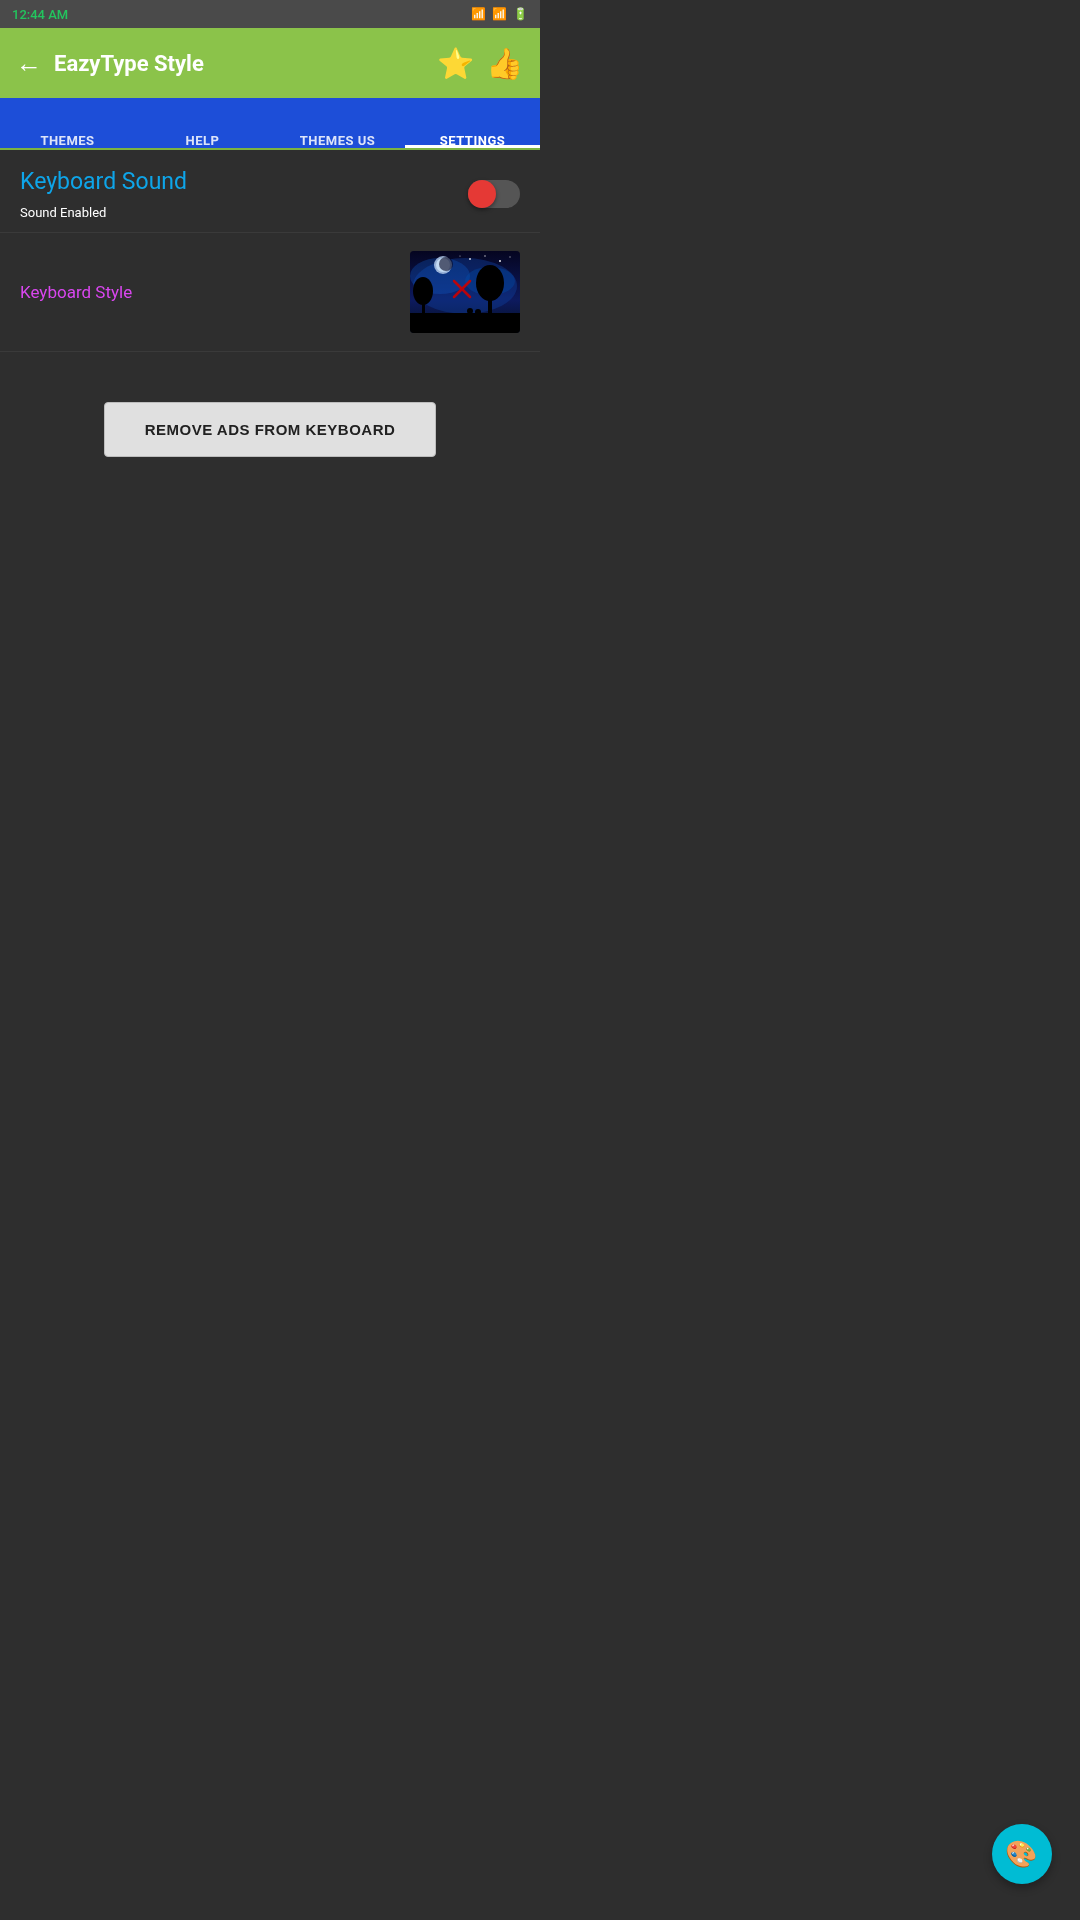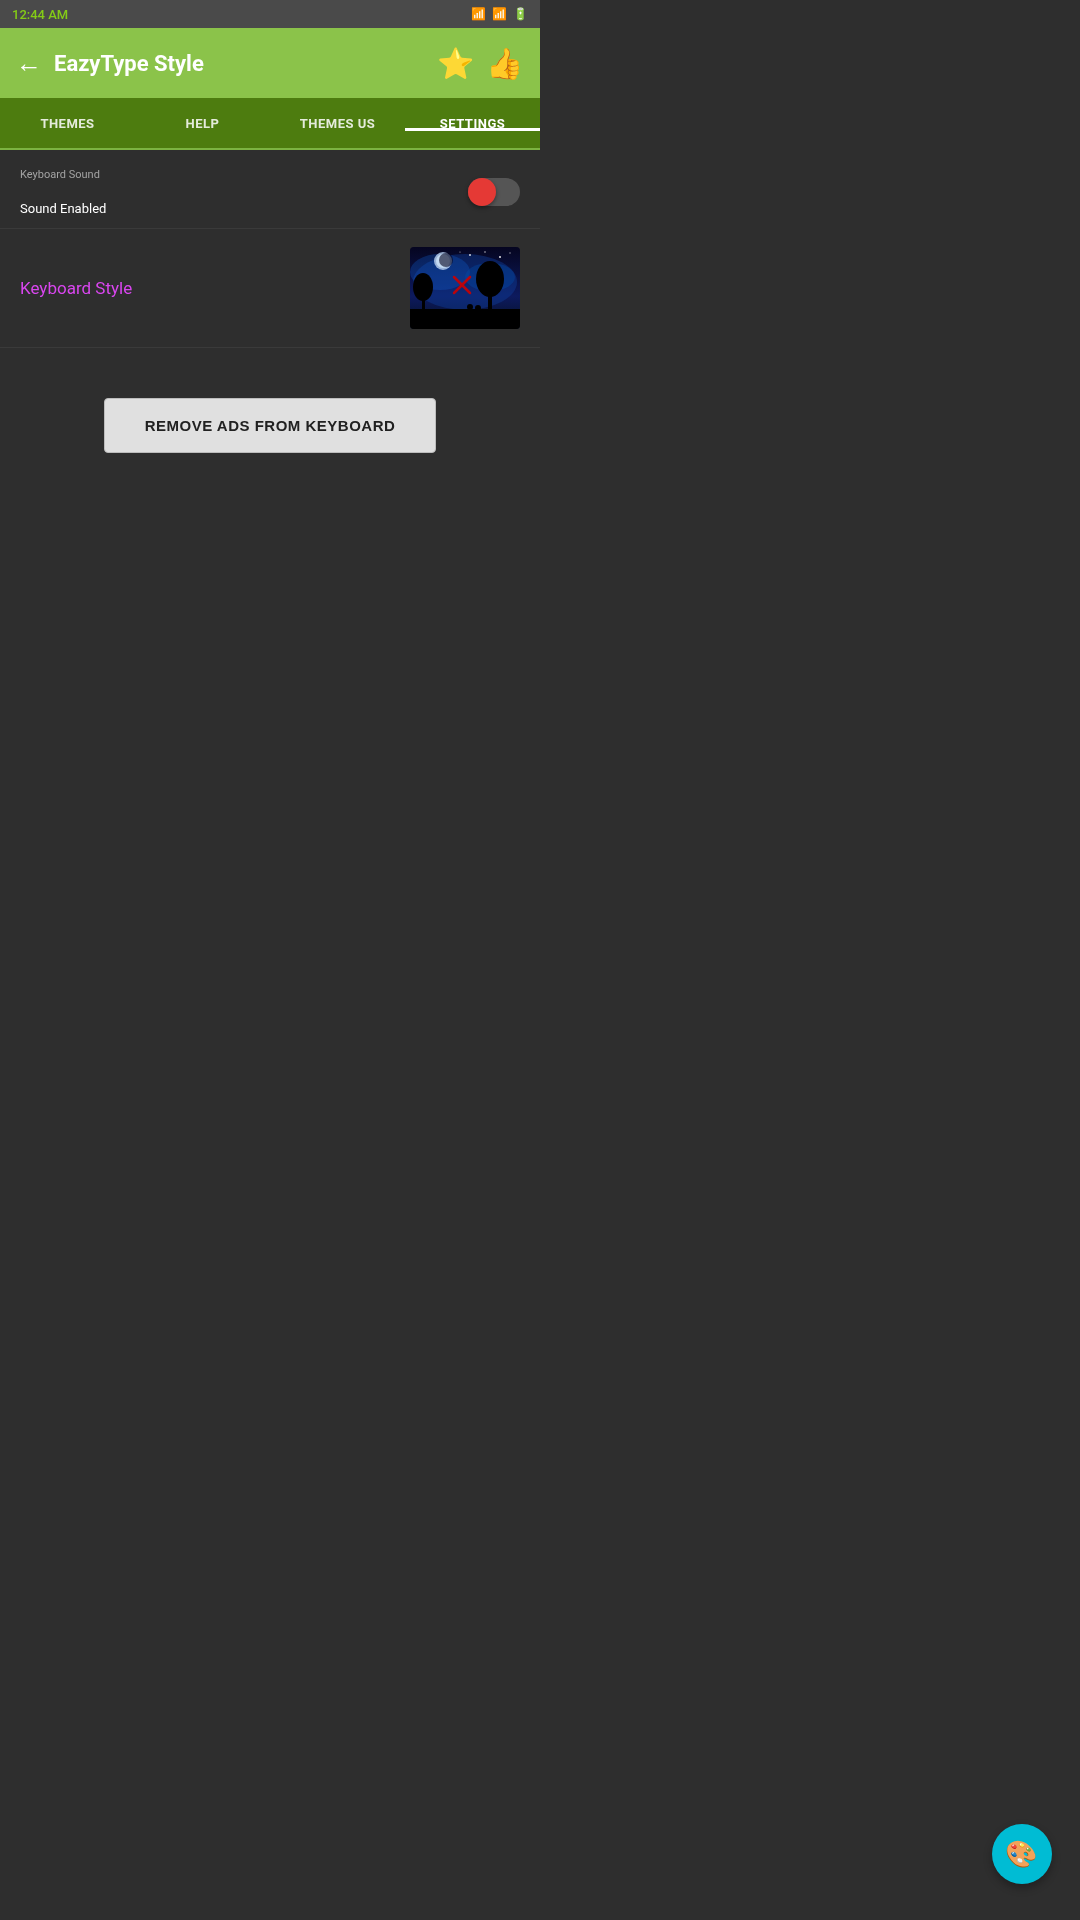--- a/index.html
+++ b/index.html
@@ -17,21 +17,21 @@
     .status-bar {
       width: 100%;
       height: 28px;
       background: #4a4a4a;
       display: flex;
       align-items: center;
       justify-content: space-between;
       padding: 0 12px;
     }
     .status-time {
-      color: #84cc16;
+      color: #22c55e;
       font-size: 13px;
       font-weight: 500;
     }
     .status-icons {
       display: flex;
       align-items: center;
       gap: 6px;
     }
     .status-icons span {
       color: #fff;
@@ -72,23 +72,23 @@
     }
     .thumbs-icon {
       font-size: 30px;
       color: #1565c0;
     }
 
     
     .tab-bar {
       width: 100%;
       height: 52px;
-      background: #4d7c0f;
-      display: flex;
-      align-items: center;
+      background: #1d4ed8;
+      display: flex;
+      align-items: flex-end;
       border-bottom: 2px solid #7cb342;
     }
     .tab-item {
       flex: 1;
       display: flex;
       align-items: center;
       justify-content: center;
       color: #fff;
       font-size: 13px;
       font-weight: bold;
@@ -115,24 +115,24 @@
       width: 100%;
       padding: 0;
     }
 
     
     .setting-row {
       padding: 18px 20px 12px 20px;
       border-bottom: 1px solid #3a3a3a;
     }
     .setting-label {
-      color: #a3a3a3;
-      font-size: 11px;
+      color: #0ea5e9;
+      font-size: 23px;
       font-weight: 400;
-      margin-bottom: 20px;
+      margin-bottom: 10px;
     }
     .setting-sublabel {
       color: #ffffff;
       font-size: 13px;
     }
     .setting-row-inner {
       display: flex;
       align-items: center;
       justify-content: space-between;
     }

